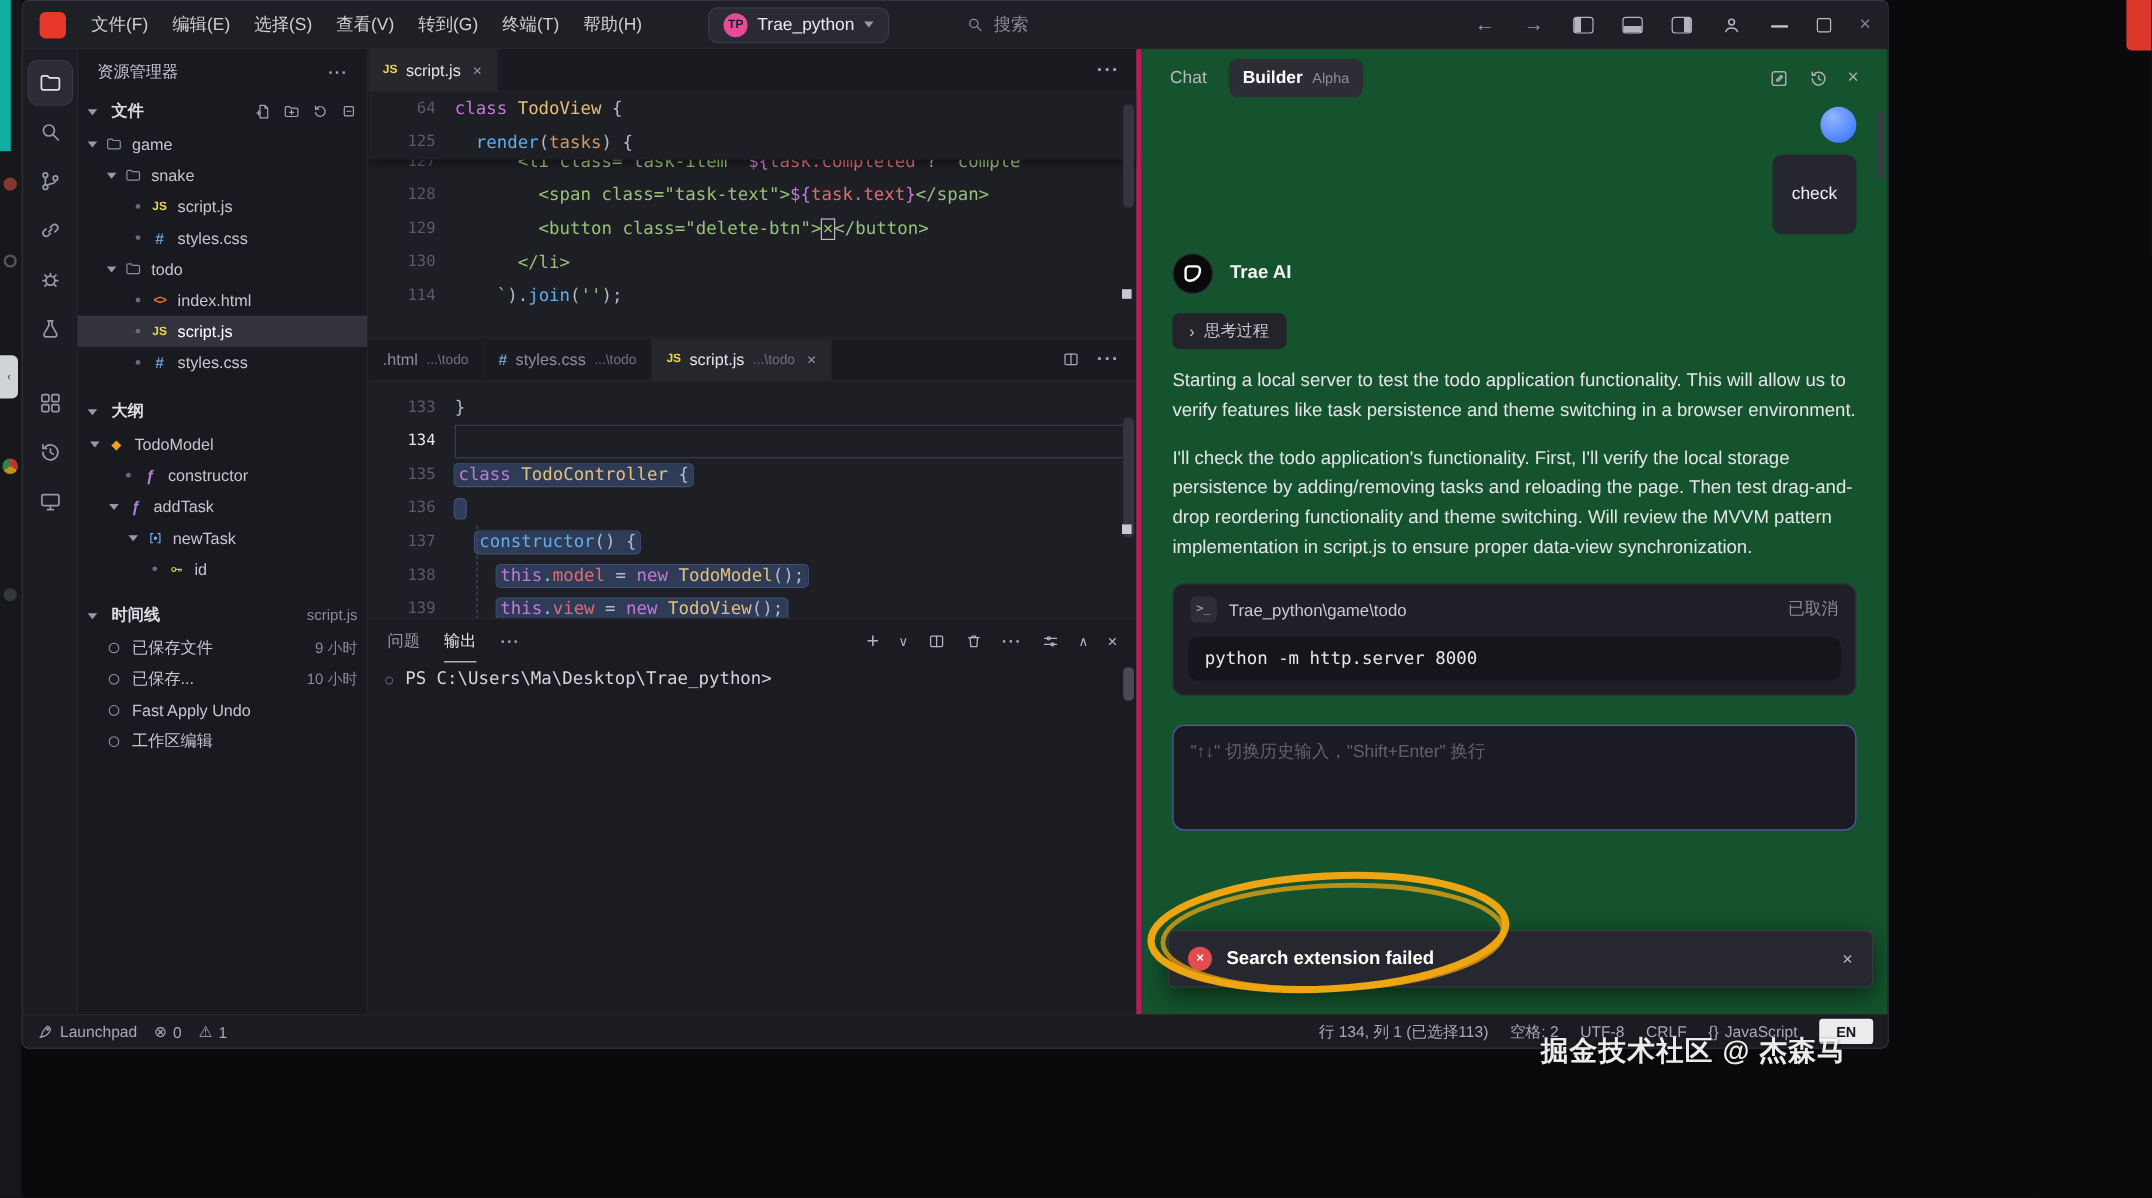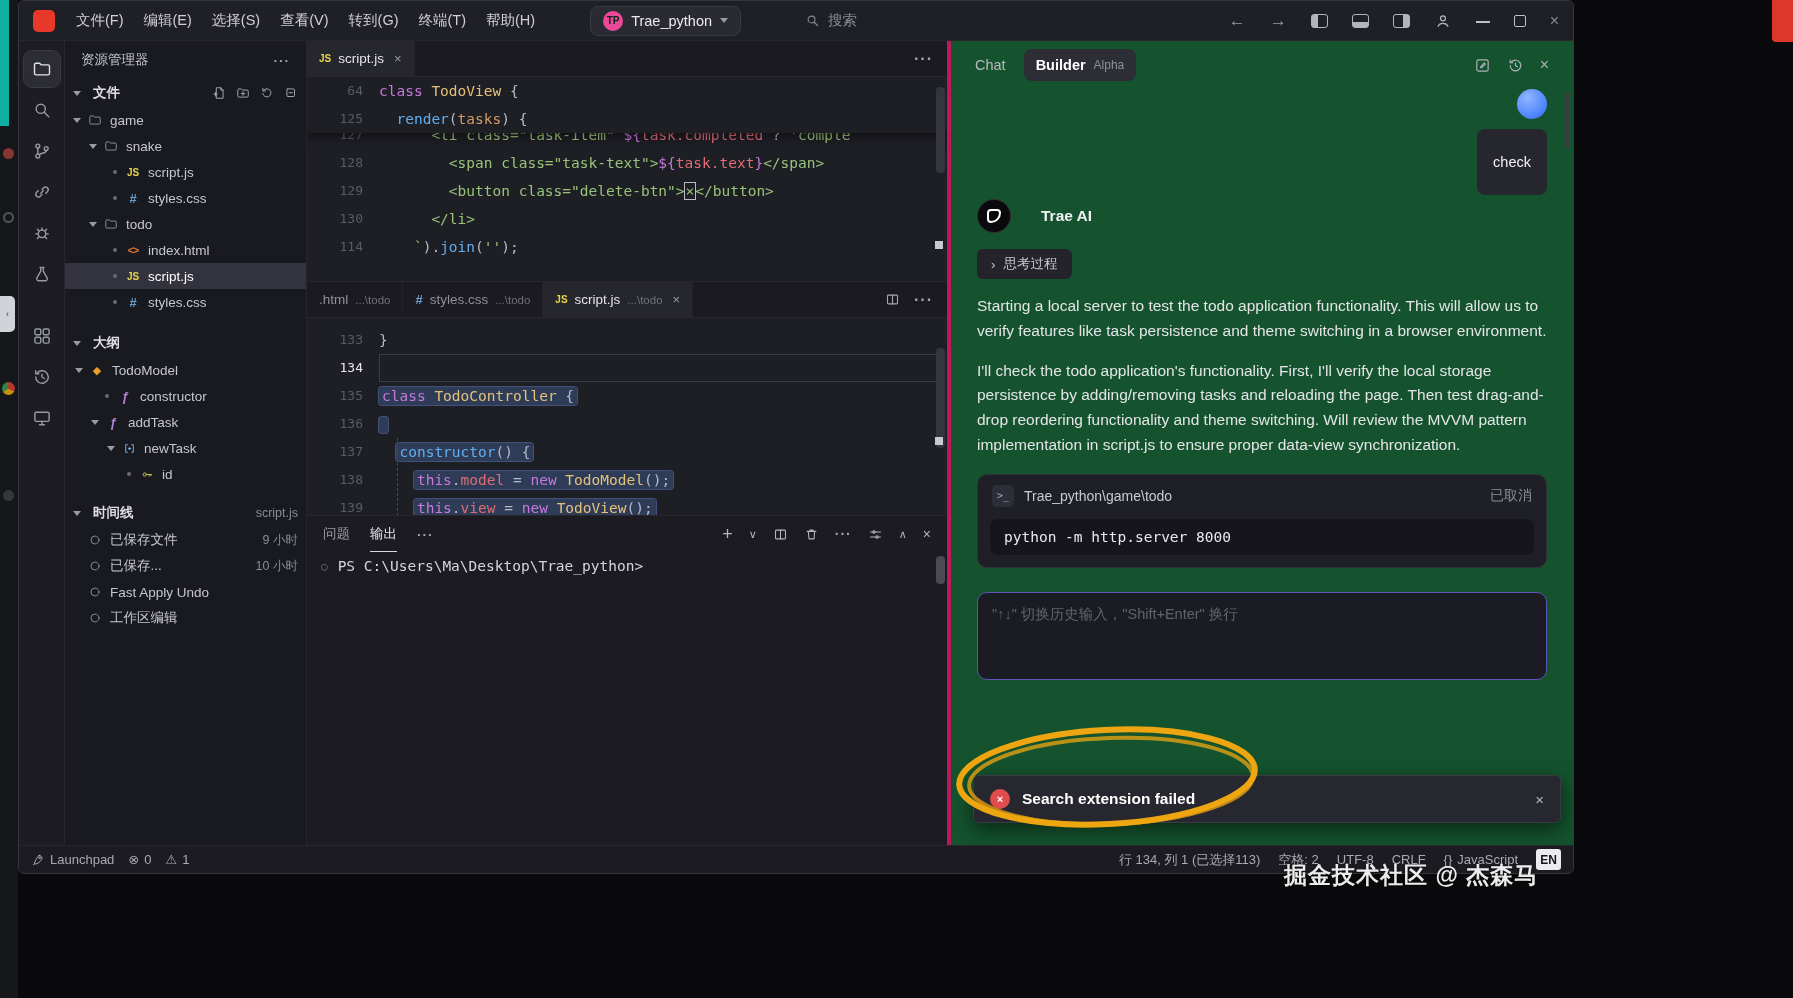--- a/index.html
+++ b/index.html
@@ -106,21 +106,21 @@
 .chat{flex:0 0 626px;background:#14532d;border-left:4px solid #be185d;position:relative;display:flex;flex-direction:column;overflow:hidden}
 .chat-hd{flex:0 0 48px;display:flex;align-items:center;padding:0 24px;gap:18px}
 .chat-tab{font-size:14.5px;color:#b9b9c1}
 .builder-pill{display:flex;align-items:center;gap:8px;background:#2d2d36;border-radius:8px;height:32px;padding:0 12px;color:#fff;font-weight:bold;font-size:14.5px}
 .alpha{font-size:12px;color:#8f8f99;font-weight:normal}
 .chat-hd-icons{margin-left:auto;display:flex;gap:16px;color:#b0b0b9;align-items:center}
 .chat-body{flex:1;padding:0 26px;display:flex;flex-direction:column;min-height:0}
 .user-row{display:flex;flex-direction:column;align-items:flex-end;gap:10px}
 .avatar{width:30px;height:30px;border-radius:50%;background:radial-gradient(circle at 35% 30%,#8fb6ff,#2f6bff)}
 .user-bubble{background:#26262e;border-radius:8px;padding:25px 16px;color:#f0f0f4;font-size:14.5px}
-.ai-row{display:flex;align-items:center;gap:30px;margin-top:4px}
+.ai-row{display:flex;align-items:center;gap:14px;margin-top:16px}
 .ai-logo{width:34px;height:34px;border-radius:50%;background:#0a0a0c;border:1px solid #2e2e36;display:flex;align-items:center;justify-content:center}
 .ai-glyph{width:14px;height:14px;border:2.5px solid #fff;border-radius:4px 4px 10px 4px}
 .ai-name{font-size:15.5px;font-weight:bold;color:#f2f2f6}
 .think-chip{margin-top:16px;align-self:flex-start;display:flex;align-items:center;gap:8px;background:#232329;border-radius:6px;height:30px;padding:0 14px;color:#c6c6cd;font-size:13.5px}
 .para{margin-top:15px;color:#e4e4e9;font-size:15.5px;line-height:1.6}
 .cmd-card{margin-top:16px;background:#1f1f27;border:1px solid #30303a;border-radius:10px}
 .cmd-hd{display:flex;align-items:center;gap:10px;padding:10px 14px;color:#c9c9d2;font-size:14px}
 .cmd-ic{width:22px;height:22px;border-radius:5px;background:#2e2e38;color:#aab;display:flex;align-items:center;justify-content:center;font-family:"DejaVu Sans Mono",monospace;font-size:10px}
 .cmd-status{margin-left:auto;color:#8d8d97}
 .cmd-code{margin:2px 12px 12px;background:#15151b;border-radius:8px;padding:10px 14px;font-family:"DejaVu Sans Mono","Liberation Mono",monospace;font-size:14.5px;color:#e8e8ee}
@@ -129,21 +129,21 @@
 .chat-scroll{position:absolute;right:3px;top:52px;width:5px;height:56px;background:#3c3c46;border-radius:3px}
 .toast{position:absolute;left:22px;right:12px;bottom:22px;height:48px;background:#27272f;border:1px solid #3a3a44;border-radius:6px;box-shadow:0 6px 20px rgba(0,0,0,.55);display:flex;align-items:center;gap:12px;padding:0 16px;z-index:5}
 .toast-err{width:20px;height:20px;border-radius:50%;background:#e14c4c;color:#fff;font-size:11px;display:flex;align-items:center;justify-content:center;font-weight:bold;flex:0 0 20px}
 .toast-msg{color:#fff;font-size:15.5px;font-weight:bold}
 .toast-x{margin-left:auto;color:#b5b5bd;font-size:15px}
 .annot{position:absolute;left:-4px;bottom:0;z-index:8;pointer-events:none}
 
 .statusbar{flex:0 0 28px;background:#1b1b21;border-top:1px solid #26262c;display:flex;align-items:center;padding:0 12px;font-size:13px;color:#a9a9b2;gap:14px}
 .sb-item{display:flex;align-items:flex-end;gap:5px;white-space:nowrap}
 .sb-right{margin-left:auto;display:flex;align-items:center;gap:18px}
-.en-badge{width:25px;height:21px;background:#ececef;color:#16161a;font-weight:bold;font-size:12px;display:flex;align-items:center;justify-content:center;border-radius:3px}
+.en-badge{width:45px;height:21px;background:#ececef;color:#16161a;font-weight:bold;font-size:12px;display:flex;align-items:center;justify-content:center;border-radius:3px}
 .watermark{position:absolute;left:1284px;top:860px;color:rgba(255,255,255,.92);font-size:23px;font-weight:bold;letter-spacing:1px;z-index:9;text-shadow:0 1px 3px rgba(0,0,0,.6);white-space:nowrap}
 </style>
 </head>
 <body>
 
 <div class="desktop">
 
   <div class="edge-left">
     <div class="edge-teal"></div>
     <div class="edge-dot d1"></div>

